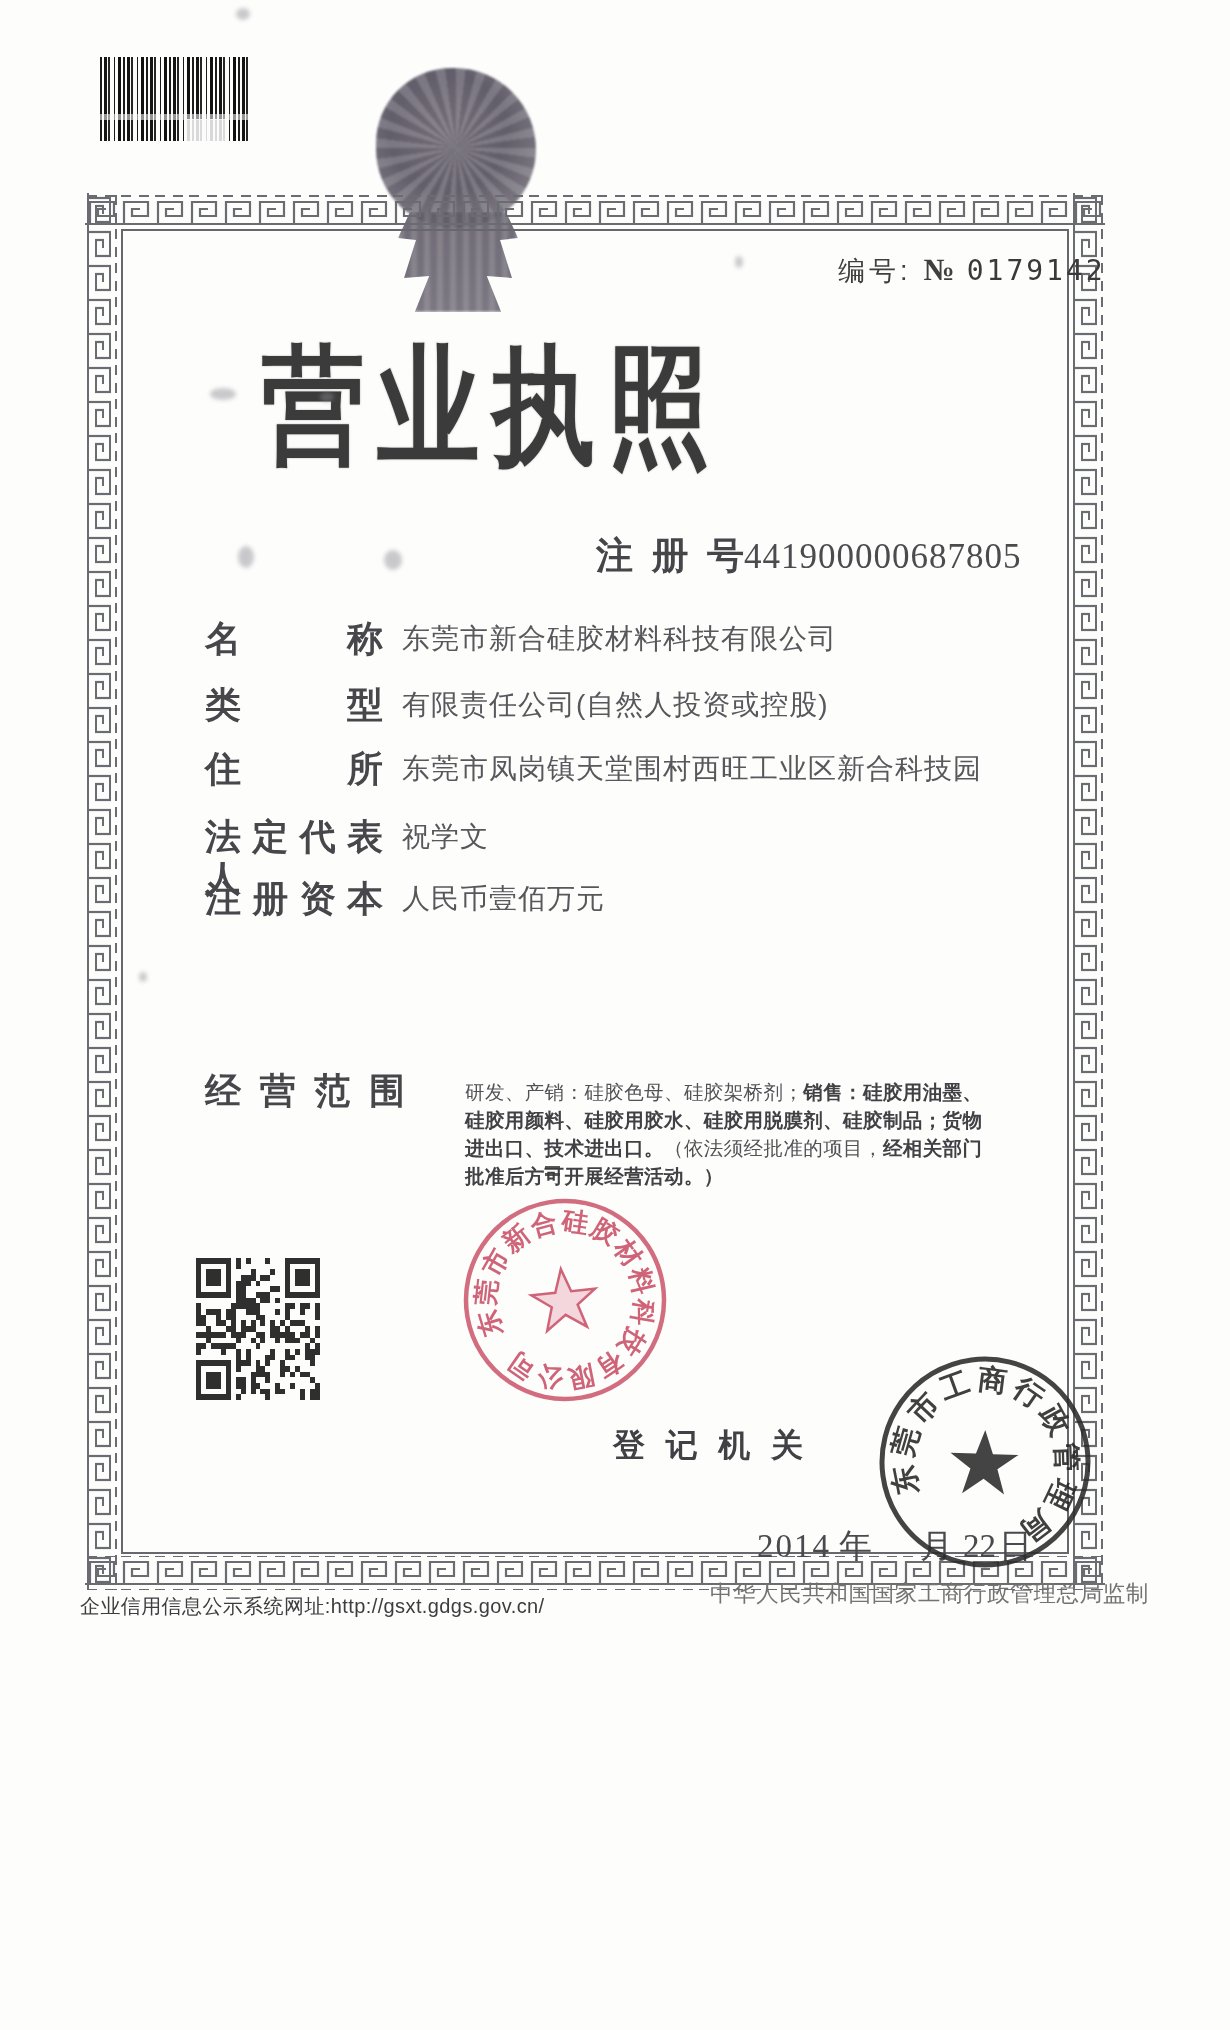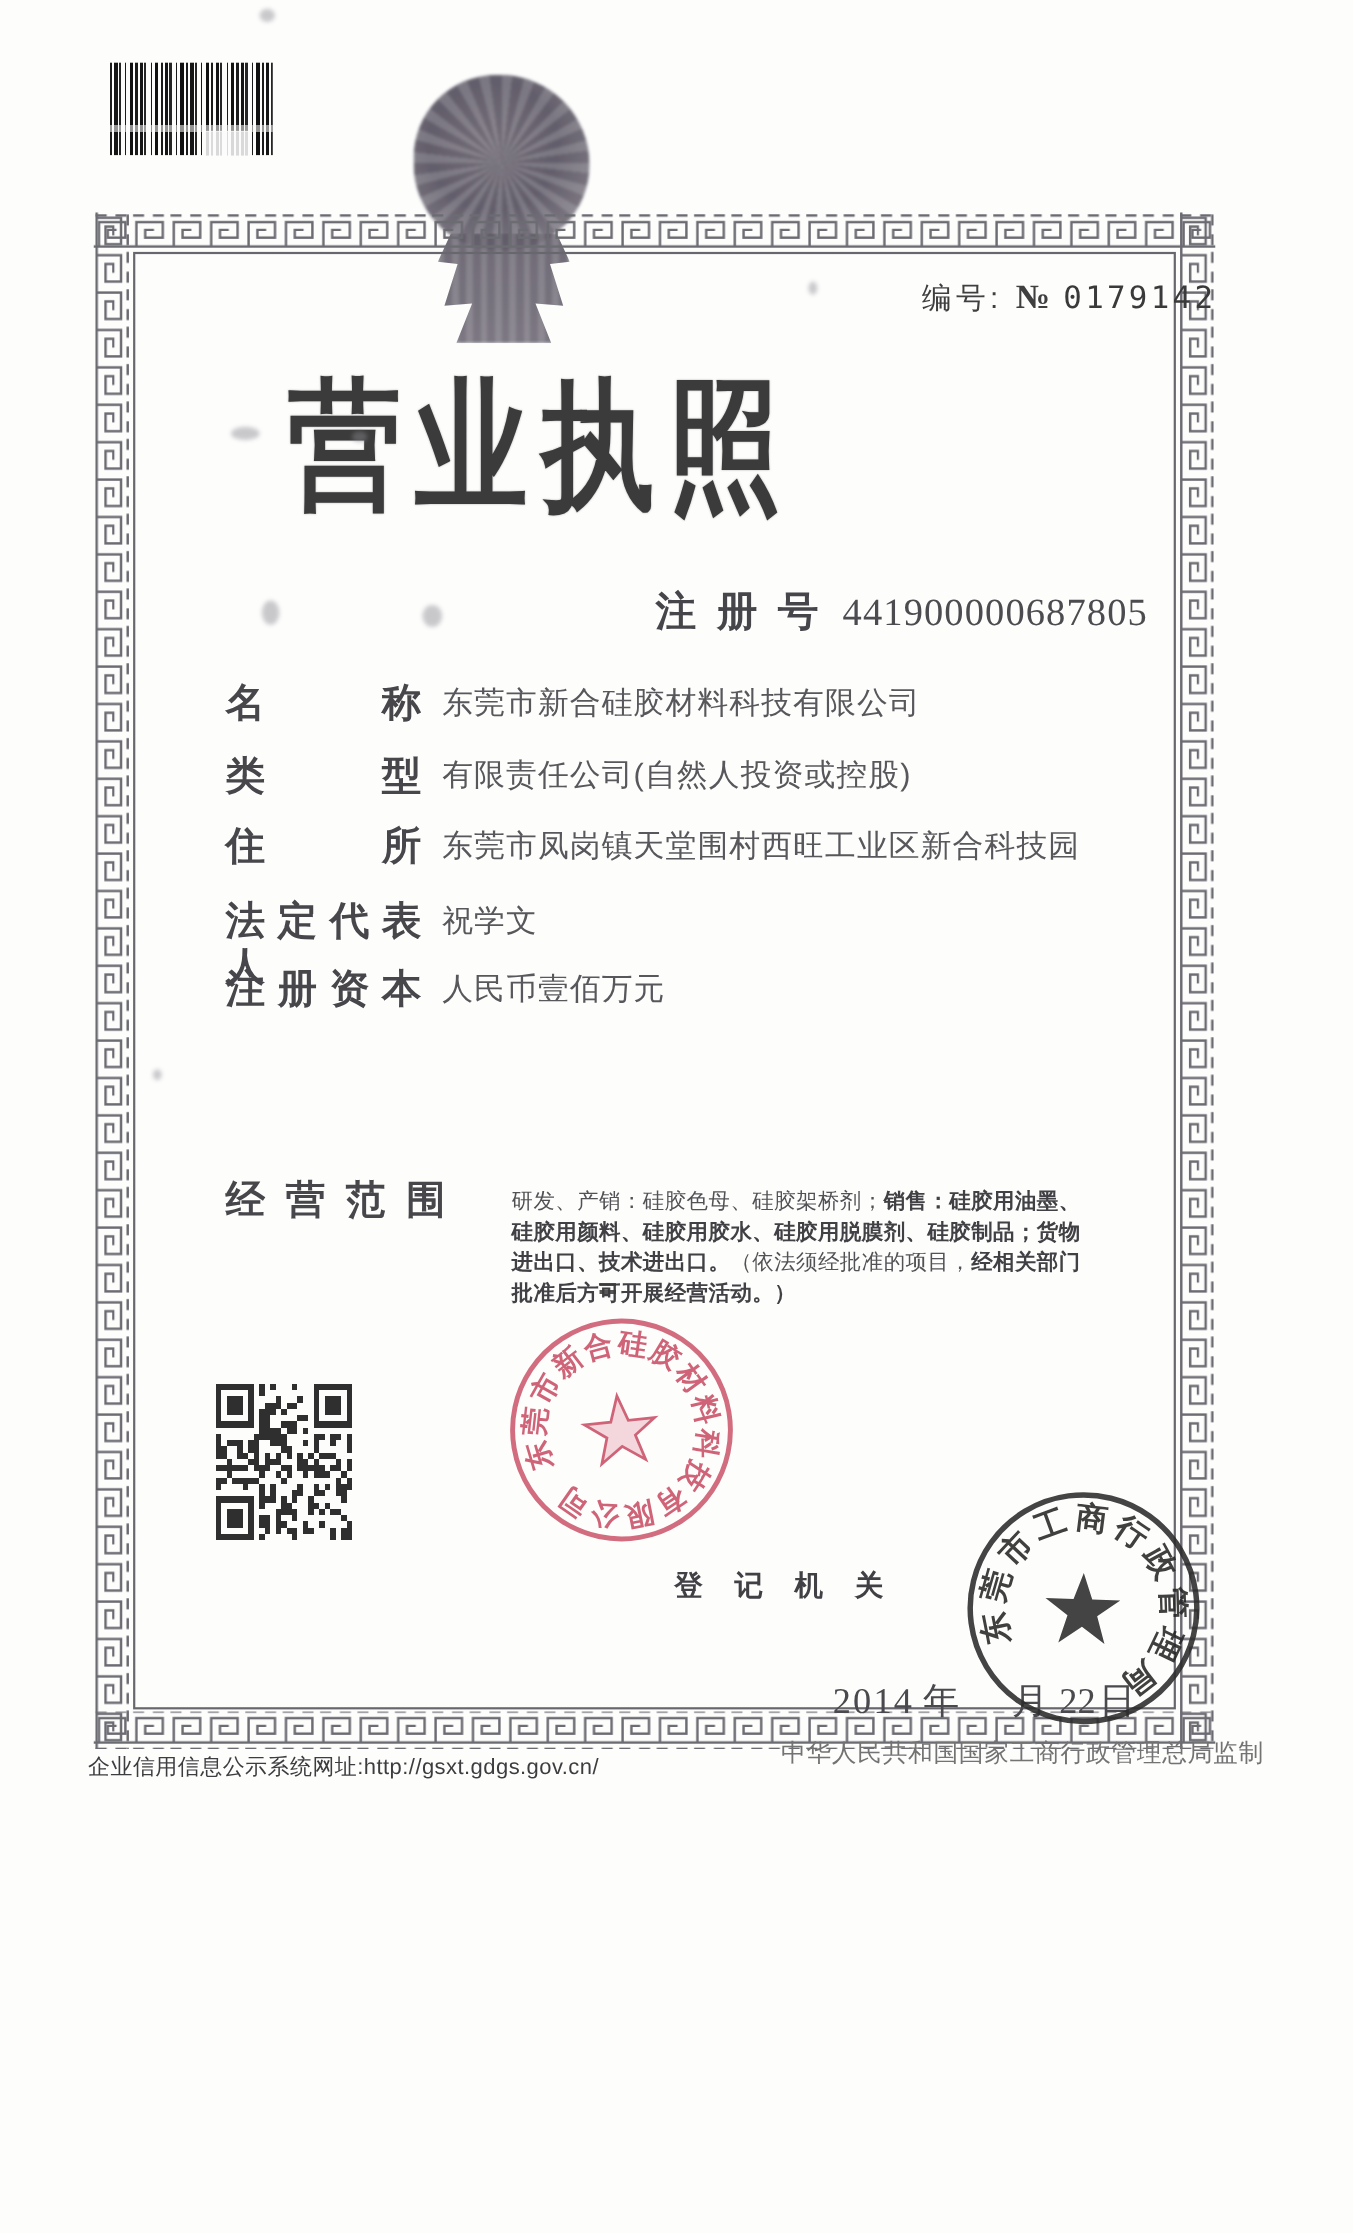--- a/index.html
+++ b/index.html
@@ -61,38 +61,38 @@
     left:262px; top:342px; font-size:128px; line-height:1; font-weight:900;
     letter-spacing:16px; color:#3b3b3b; white-space:nowrap;
     transform:scaleX(.8); transform-origin:0 0;
     text-shadow:0 0 2px rgba(90,90,90,.55);
   }
 
   
   .regrow { left:596px; top:531px; display:flex; align-items:baseline; }
   .regrow .rlabel { width:148px; font-size:37px; font-weight:600; color:#45454a;
     text-align:justify; text-align-last:justify; }
-  .regrow .rvalue { margin-left:22px; font-family:"Liberation Serif", serif;
+  .regrow .rvalue { font-family:"Liberation Serif", serif;
     font-size:35px; letter-spacing:1px; color:#4c4c50; }
 
   
   .frow { left:205px; width:880px; display:flex; align-items:flex-start; }
   .frow .flabel { width:178px; flex:none; font-size:36px; line-height:42px; font-weight:600;
     color:#46464b; text-align:justify; text-align-last:justify; }
   .frow .fvalue { margin-left:19px; font-size:28px; line-height:42px; color:#58585c; letter-spacing:1px; }
   .frow.scope .flabel { width:200px; }
   .frow.scope .fvalue { margin-left:60px; margin-top:8px; width:526px;
     font-size:19.5px; line-height:28px; letter-spacing:.4px; color:#525256; }
   .seg-b { font-weight:700; color:#414145; }
 
   
   .qr { left:196px; top:1258px; width:124px; height:142px; }
 
   
-  .registrar { left:613px; top:1424px; width:190px; font-size:26px; font-weight:600;
+  .registrar { left:613px; top:1424px; width:190px; font-size:32px; font-weight:600;
     color:#404045; text-align:justify; text-align-last:justify; }
   .dateline { left:757px; top:1524px; font-size:33px; color:#4a4a4e; display:flex; align-items:baseline; }
   .dateline .dy { letter-spacing:2px; font-family:"Liberation Serif", serif; }
   .dateline .du { margin-left:8px; }
   .dateline .dmu { margin-left:48px; }
   .dateline .dd { margin-left:10px; font-family:"Liberation Serif", serif; }
   .dateline .ddu { margin-left:3px; }
 
   
   .seal { pointer-events:none; }

